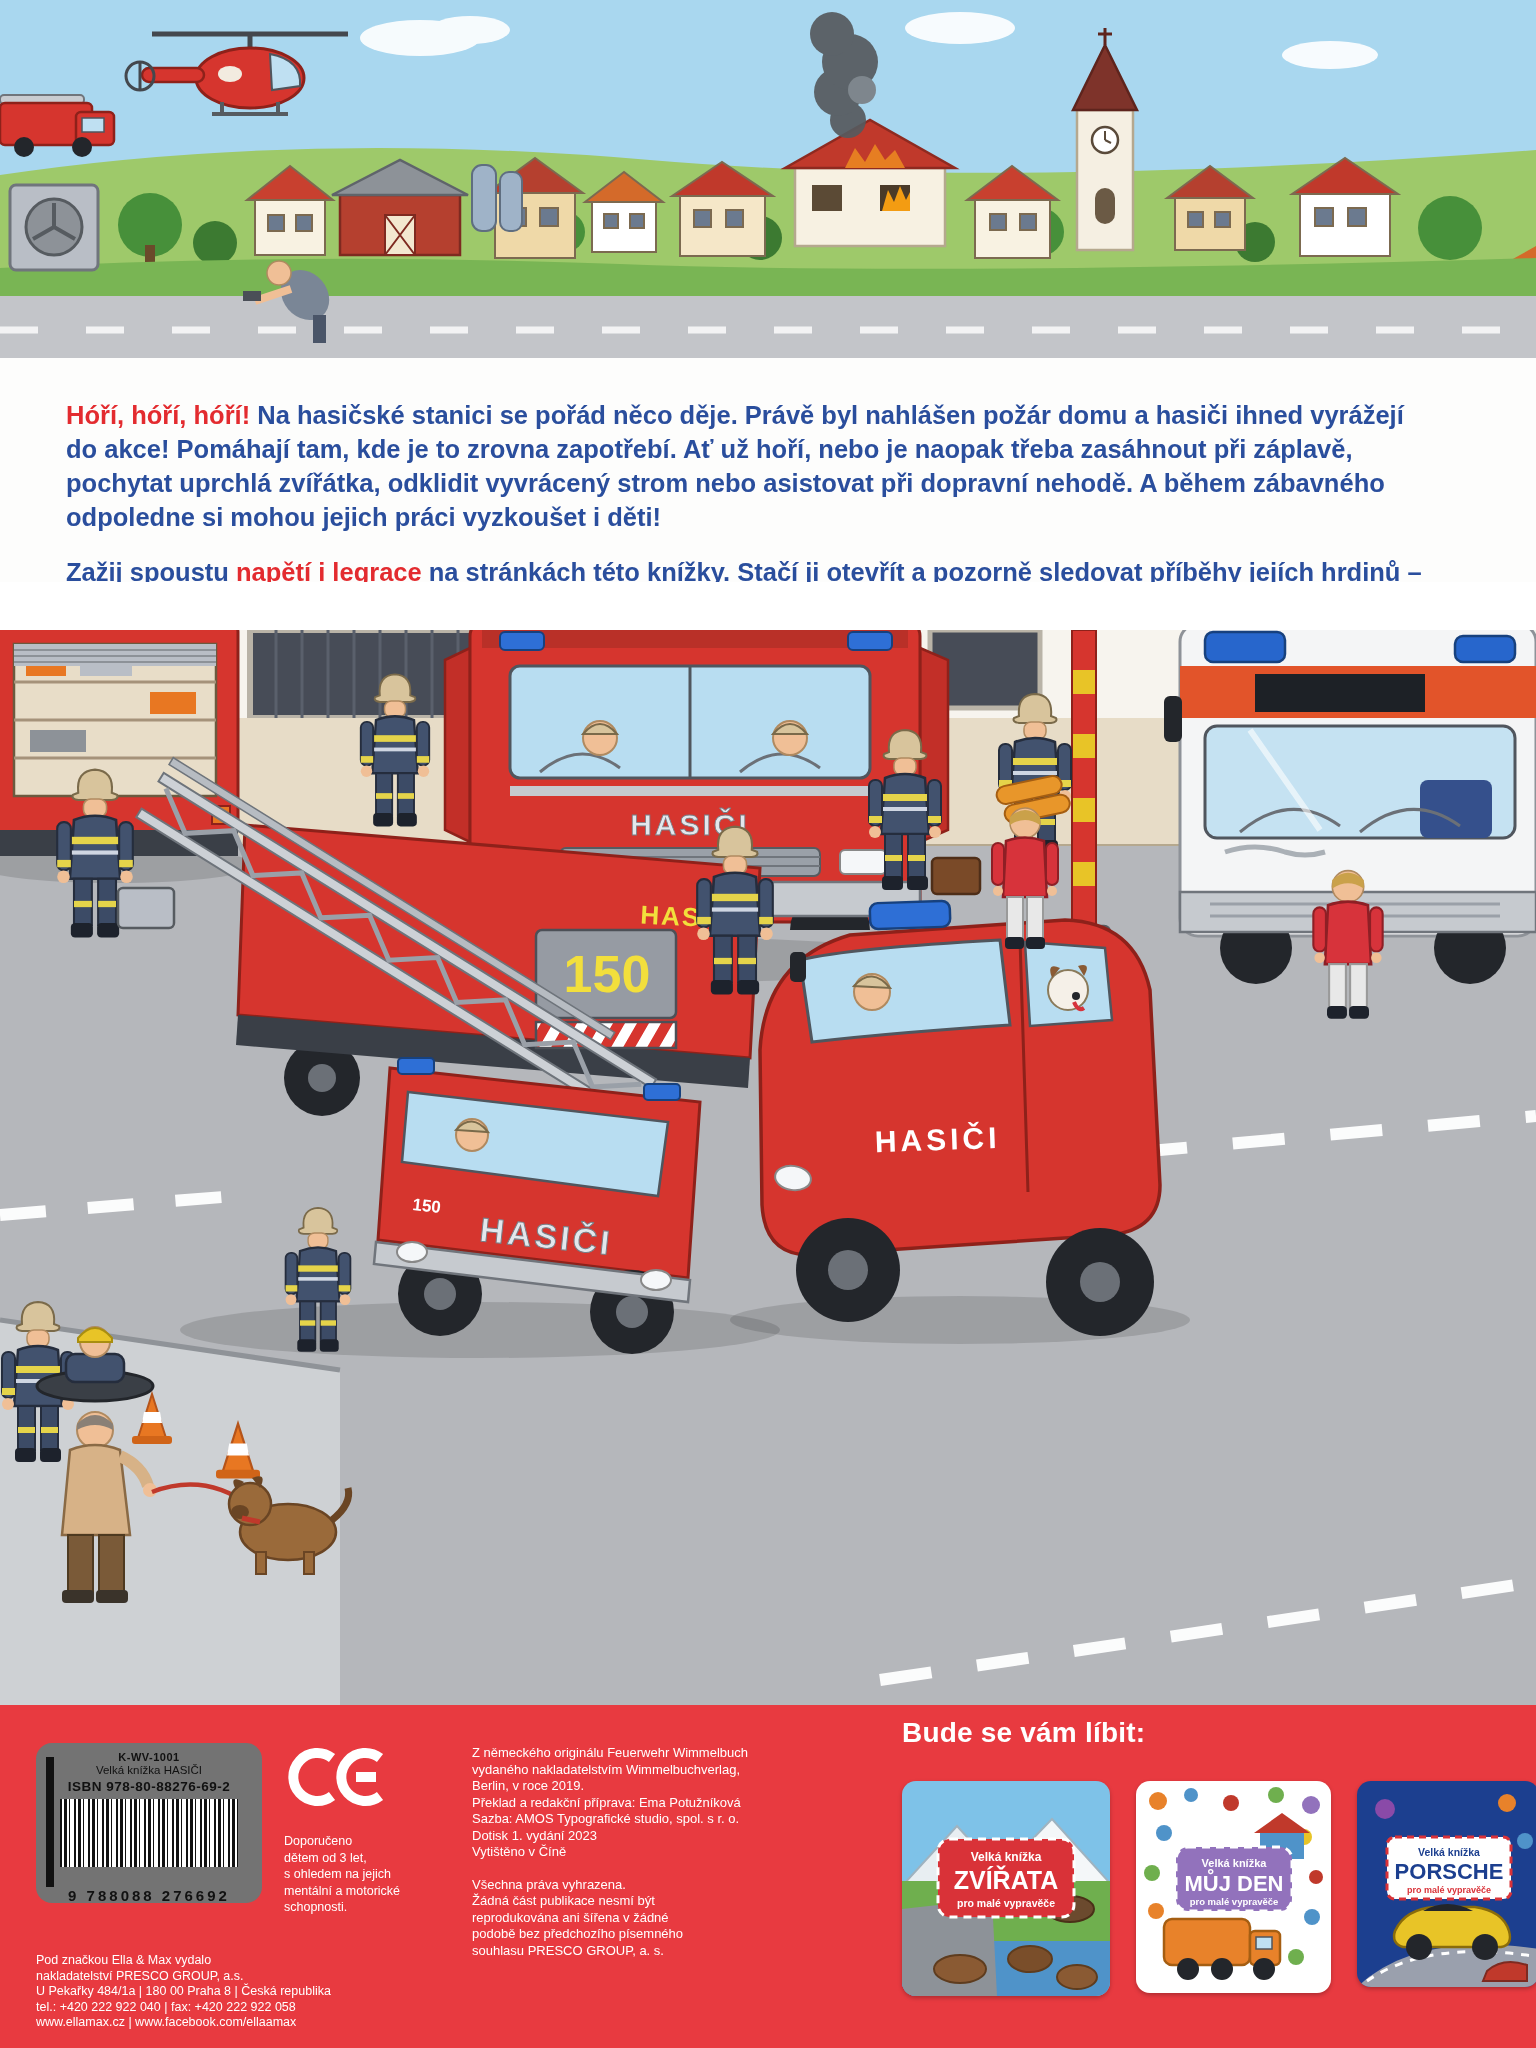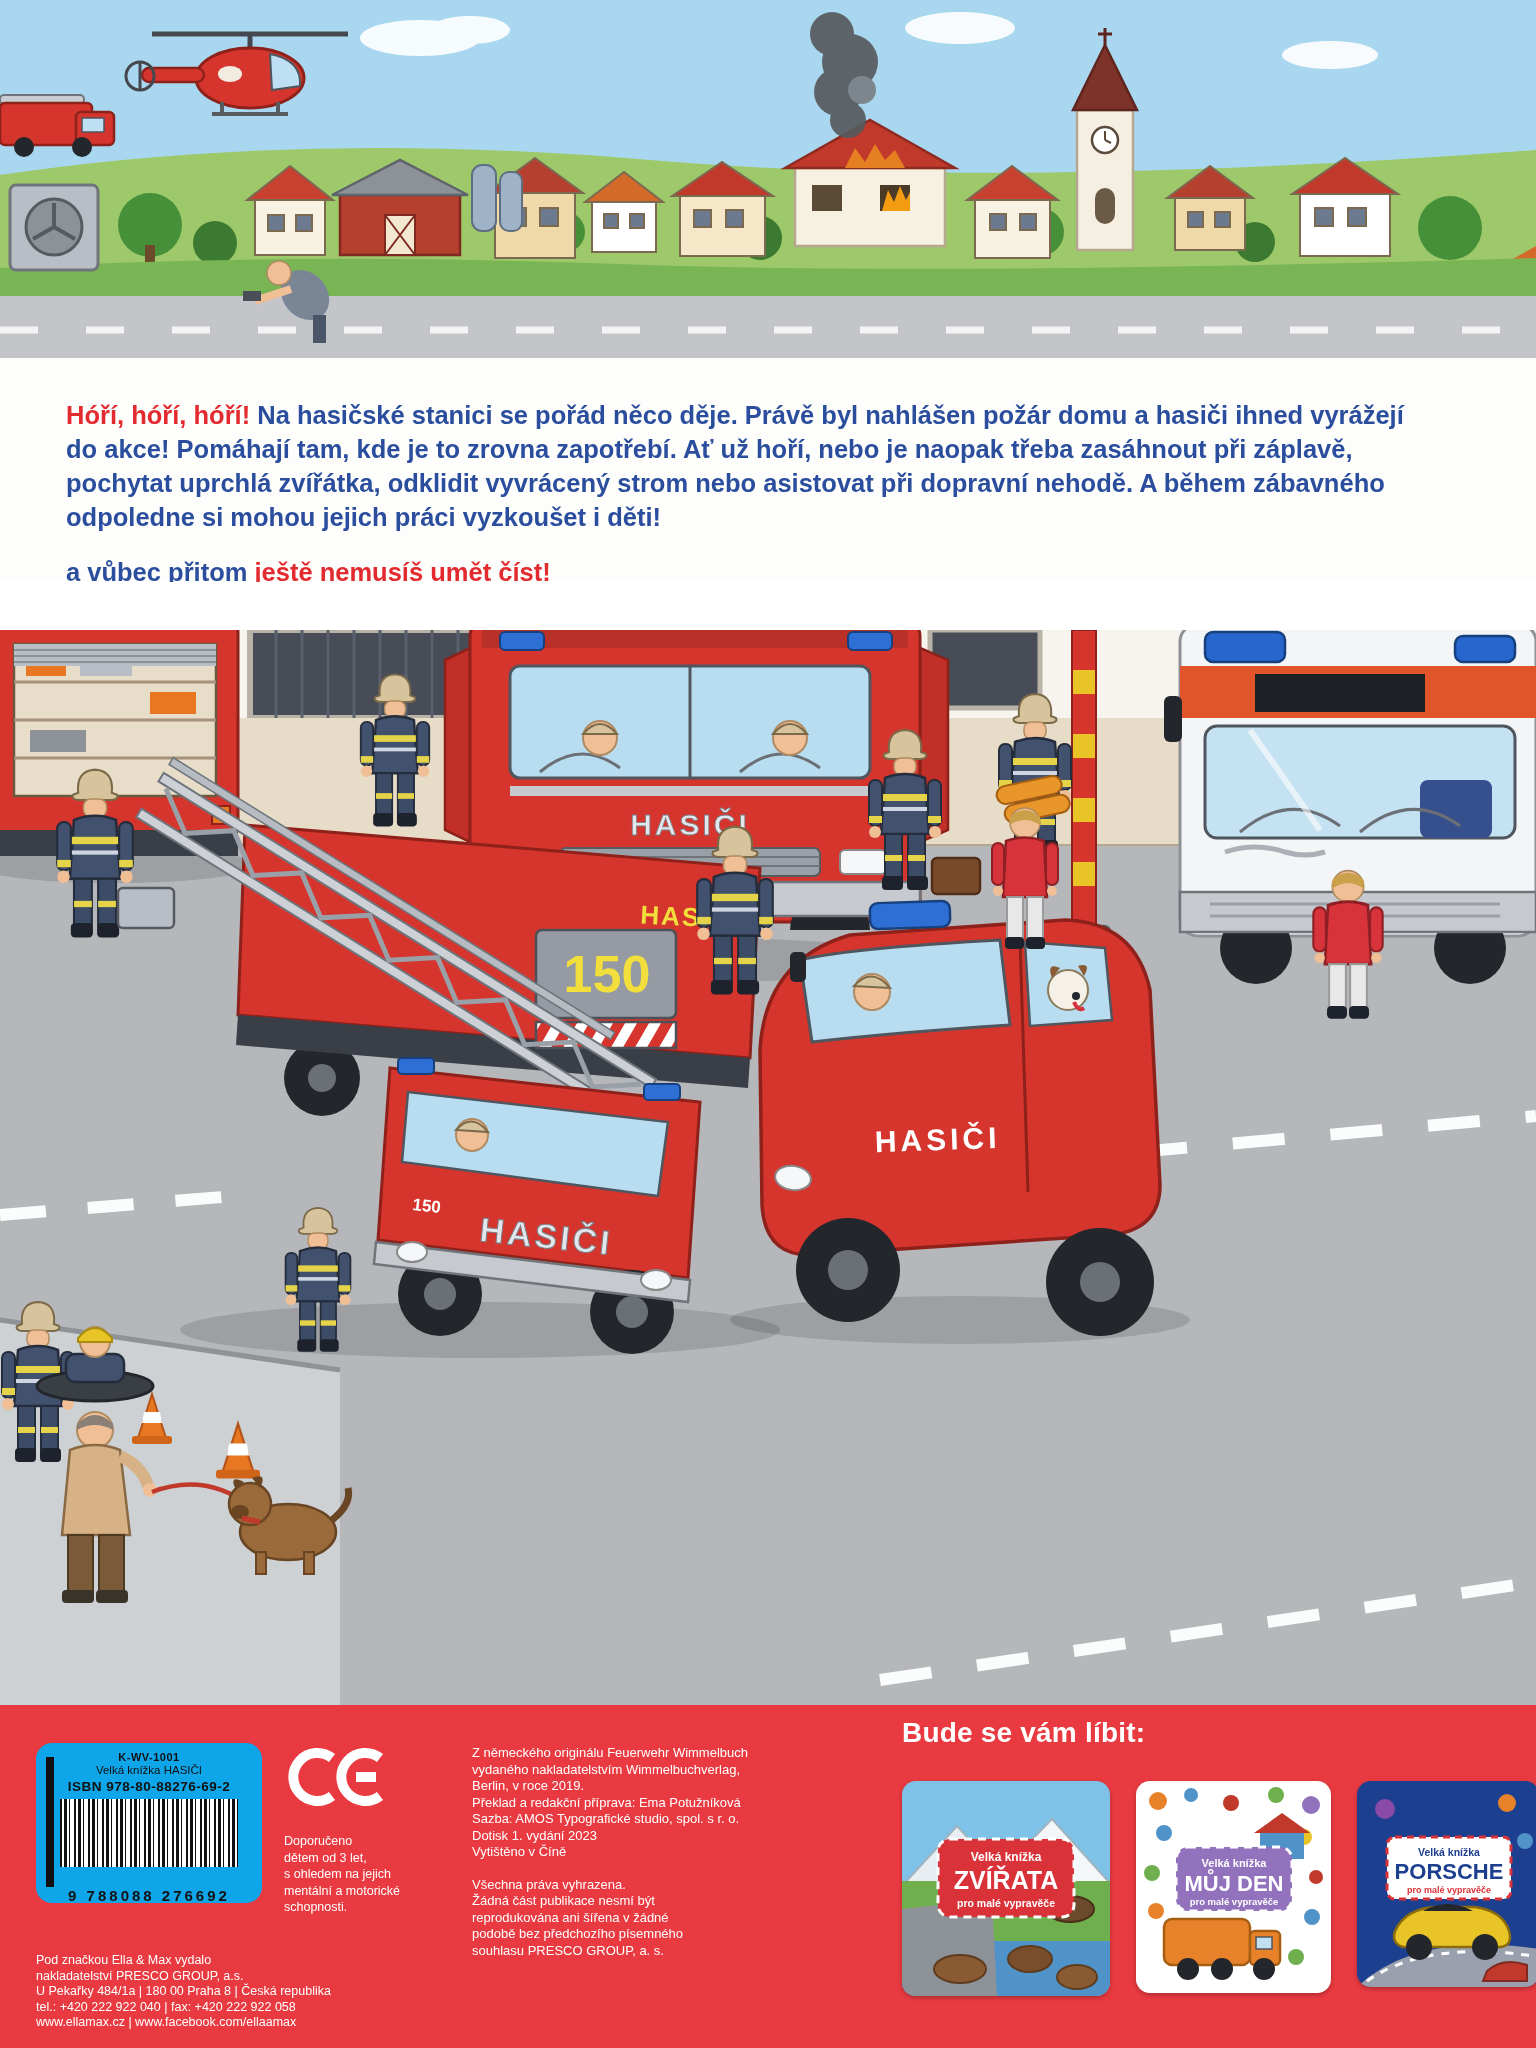--- a/index.html
+++ b/index.html
@@ -14,21 +14,21 @@
          padding:0;box-sizing:border-box;overflow:hidden;}
   .intro-inner{padding:40px 60px 0 66px;font-weight:bold;font-size:25.5px;line-height:34px;color:var(--blue);}
   .intro .para{margin:0 0 21px 0;}
   .line{white-space:nowrap;}
   .c-red{color:var(--red);}
   .c-blue{color:var(--blue);}
   .b{font-weight:normal;margin-top:32px;}
   .scene{position:absolute;left:0;top:630px;width:1536px;height:1075px;}
   
   .footer{position:absolute;left:0;top:1705px;width:1536px;height:343px;background:var(--footer-red);color:#fff;}
-  .barcode-box{position:absolute;left:36px;top:38px;width:226px;height:160px;background:#0ea5e9;border-radius:16px;
+  .barcode-box{position:absolute;left:36px;top:38px;width:226px;height:160px;background:#737373;border-radius:16px;
                color:#111;text-align:center;padding-top:8px;box-sizing:border-box;}
   .spine-bar{position:absolute;left:10px;top:14px;width:8px;height:130px;background:#111;}
   .bc-code{font-size:11px;font-weight:bold;letter-spacing:.5px;}
   .bc-title{font-size:11.5px;font-weight:normal;margin-top:1px;}
   .bc-isbn{font-size:13.5px;font-weight:bold;margin-top:3px;letter-spacing:.5px;}
   .bc-bars{margin:5px auto 0 auto;width:178px;height:68px;
     background:repeating-linear-gradient(90deg,#111 0 2px,#fff 2px 4px,#111 4px 7px,#fff 7px 9px,#111 9px 10px,#fff 10px 14px);}
   .bc-digits{font-size:15px;font-weight:bold;letter-spacing:3px;margin-top:20px;}
   .ce{position:absolute;left:284px;top:40px;width:100px;height:64px;}
   .age-note{position:absolute;left:284px;top:128px;font-size:12.5px;line-height:16.5px;}
@@ -189,20 +189,21 @@
 
   <div class="intro">
     <div class="intro-inner">
       <div class="para">
           <div class="line"><span class="c-red">Hóří, hóří, hóří! </span><span class="c-blue">Na hasičské stanici se pořád něco děje. Právě byl nahlášen požár domu a hasiči ihned vyrážejí</span></div>
           <div class="line"><span class="c-blue">do akce! Pomáhají tam, kde je to zrovna zapotřebí. Ať už hoří, nebo je naopak třeba zasáhnout při záplavě,</span></div>
           <div class="line"><span class="c-blue">pochytat uprchlá zvířátka, odklidit vyvrácený strom nebo asistovat při dopravní nehodě. A během zábavného</span></div>
           <div class="line"><span class="c-blue">odpoledne si mohou jejich práci vyzkoušet i děti!</span></div>
         </div>
       <div class="para">
+          <div class="line"><span class="c-blue">Zažij spoustu </span><span class="c-red">napětí i legrace</span><span class="c-blue"> na stránkách této knížky. Stačí ji otevřít a pozorně sledovat příběhy jejích hrdinů –</span></div>
           <div class="line"><span class="c-blue">a vůbec přitom </span><span class="c-red">ještě nemusíš umět číst!</span></div>
         </div>
     </div>
   </div>
 
   <svg class="scene" viewBox="0 0 1536 1075">
     <defs>
       <pattern id="chev" width="24" height="26" patternUnits="userSpaceOnUse" patternTransform="skewX(-30)">
         <rect width="12" height="26" fill="#d6352e"></rect>
           <rect x="12" width="12" height="26" fill="#ffffff"></rect>

